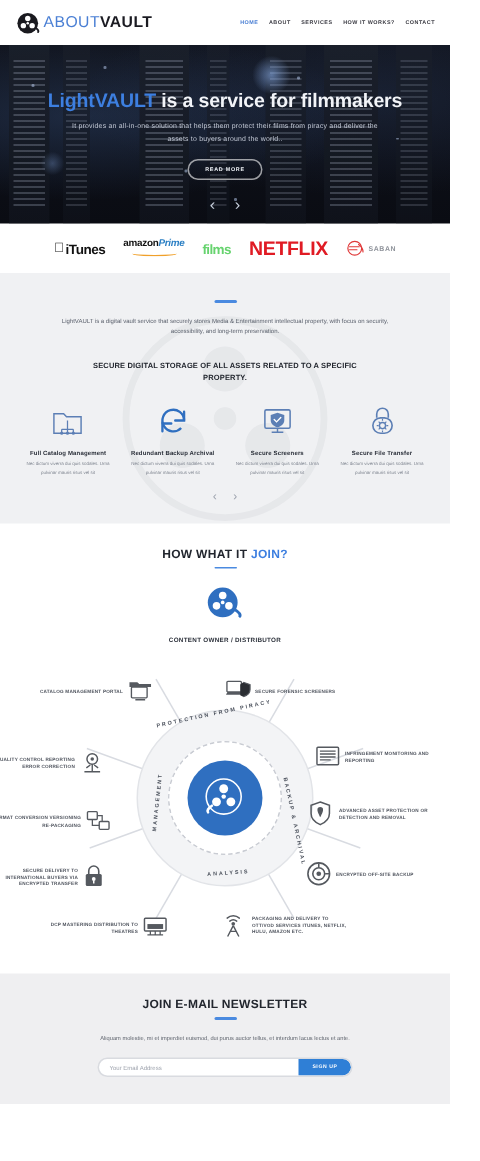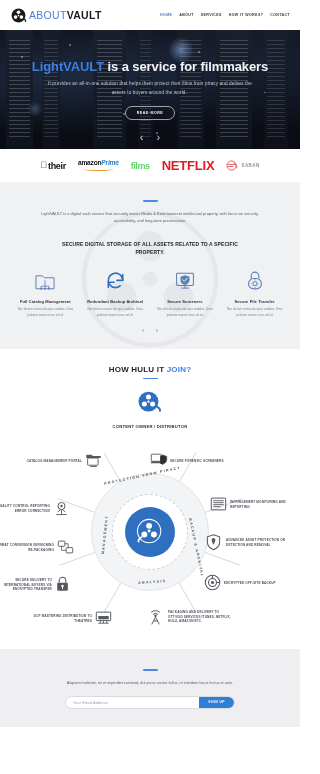--- a/index.html
+++ b/index.html
@@ -260,21 +260,21 @@
     </div>
     <div class="hero-arrows">
       <span>‹</span>
       <span>›</span>
     </div>
   </div>
 
   <div class="brands">
     <div class="logo-itunes">
       <span class="apple-mark"></span>
-      <span class="itunes-t">their</span>
+      <span class="itunes-t">iTunes</span>
     </div>
     <div class="logo-amazon">
       <div class="amazon-row">
         <span>amazon</span><i>Prime</i>
       </div>
       <span class="amazon-smile"></span>
     </div>
     <div class="logo-hulu">films</div>
     <div class="logo-netflix">NETFLIX</div>
     <div class="logo-saban">
@@ -351,21 +351,21 @@
     </div>
 
     <div class="what-arrows">
       <span>‹</span>
       <span>›</span>
     </div>
   </div>
 
   <div class="how">
     <div class="sec-title">
-      <span>HOW HULU IT </span><span class="accent">JOIN?</span>
+      <span>HOW WHAT IT </span><span class="accent">JOIN?</span>
     </div>
     <div class="rule"></div>
 
     <div style="display:flex;justify-content:center;margin-top:11px;">
       <svg width="26" height="24" viewBox="0 0 34 31">
         <circle cx="15" cy="15" r="13" fill="#2f6fc0"></circle>
         <circle cx="15" cy="9" r="3.3" fill="#fff"></circle>
         <circle cx="9.6" cy="18" r="3.3" fill="#fff"></circle>
         <circle cx="20.4" cy="18" r="3.3" fill="#fff"></circle>
         <circle cx="15" cy="15" r="1.6" fill="#fff"></circle>
@@ -504,20 +504,21 @@
             <circle cx="11" cy="11.5" r="1.8" fill="#55595f"></circle>
             <path d="M11 13.4L5.5 24M11 13.4L16.5 24M7.6 19h6.8" stroke="#55595f" stroke-width="1.4" fill="none"></path>
           </svg>
         </span>
         <span class="node-txt">PACKAGING AND DELIVERY TO OTT/VOD SERVICES ITUNES, NETFLIX, HULU, AMAZON ETC.</span>
       </div>
     </div>
   </div>
 
   <div class="news">
+    <div class="sec-title">JOIN E-MAIL NEWSLETTER</div>
     <div class="rule"></div>
     <div class="news-desc">Aliquam molestie, mi et imperdiet euismod, dui purus auctor tellus, et interdum lacus lectus et ante.</div>
     <div class="news-form">
       <input type="text" placeholder="Your Email Address" style="">
       <button class="signup">SIGN UP</button>
     </div>
   </div>
 
 </div>
 

